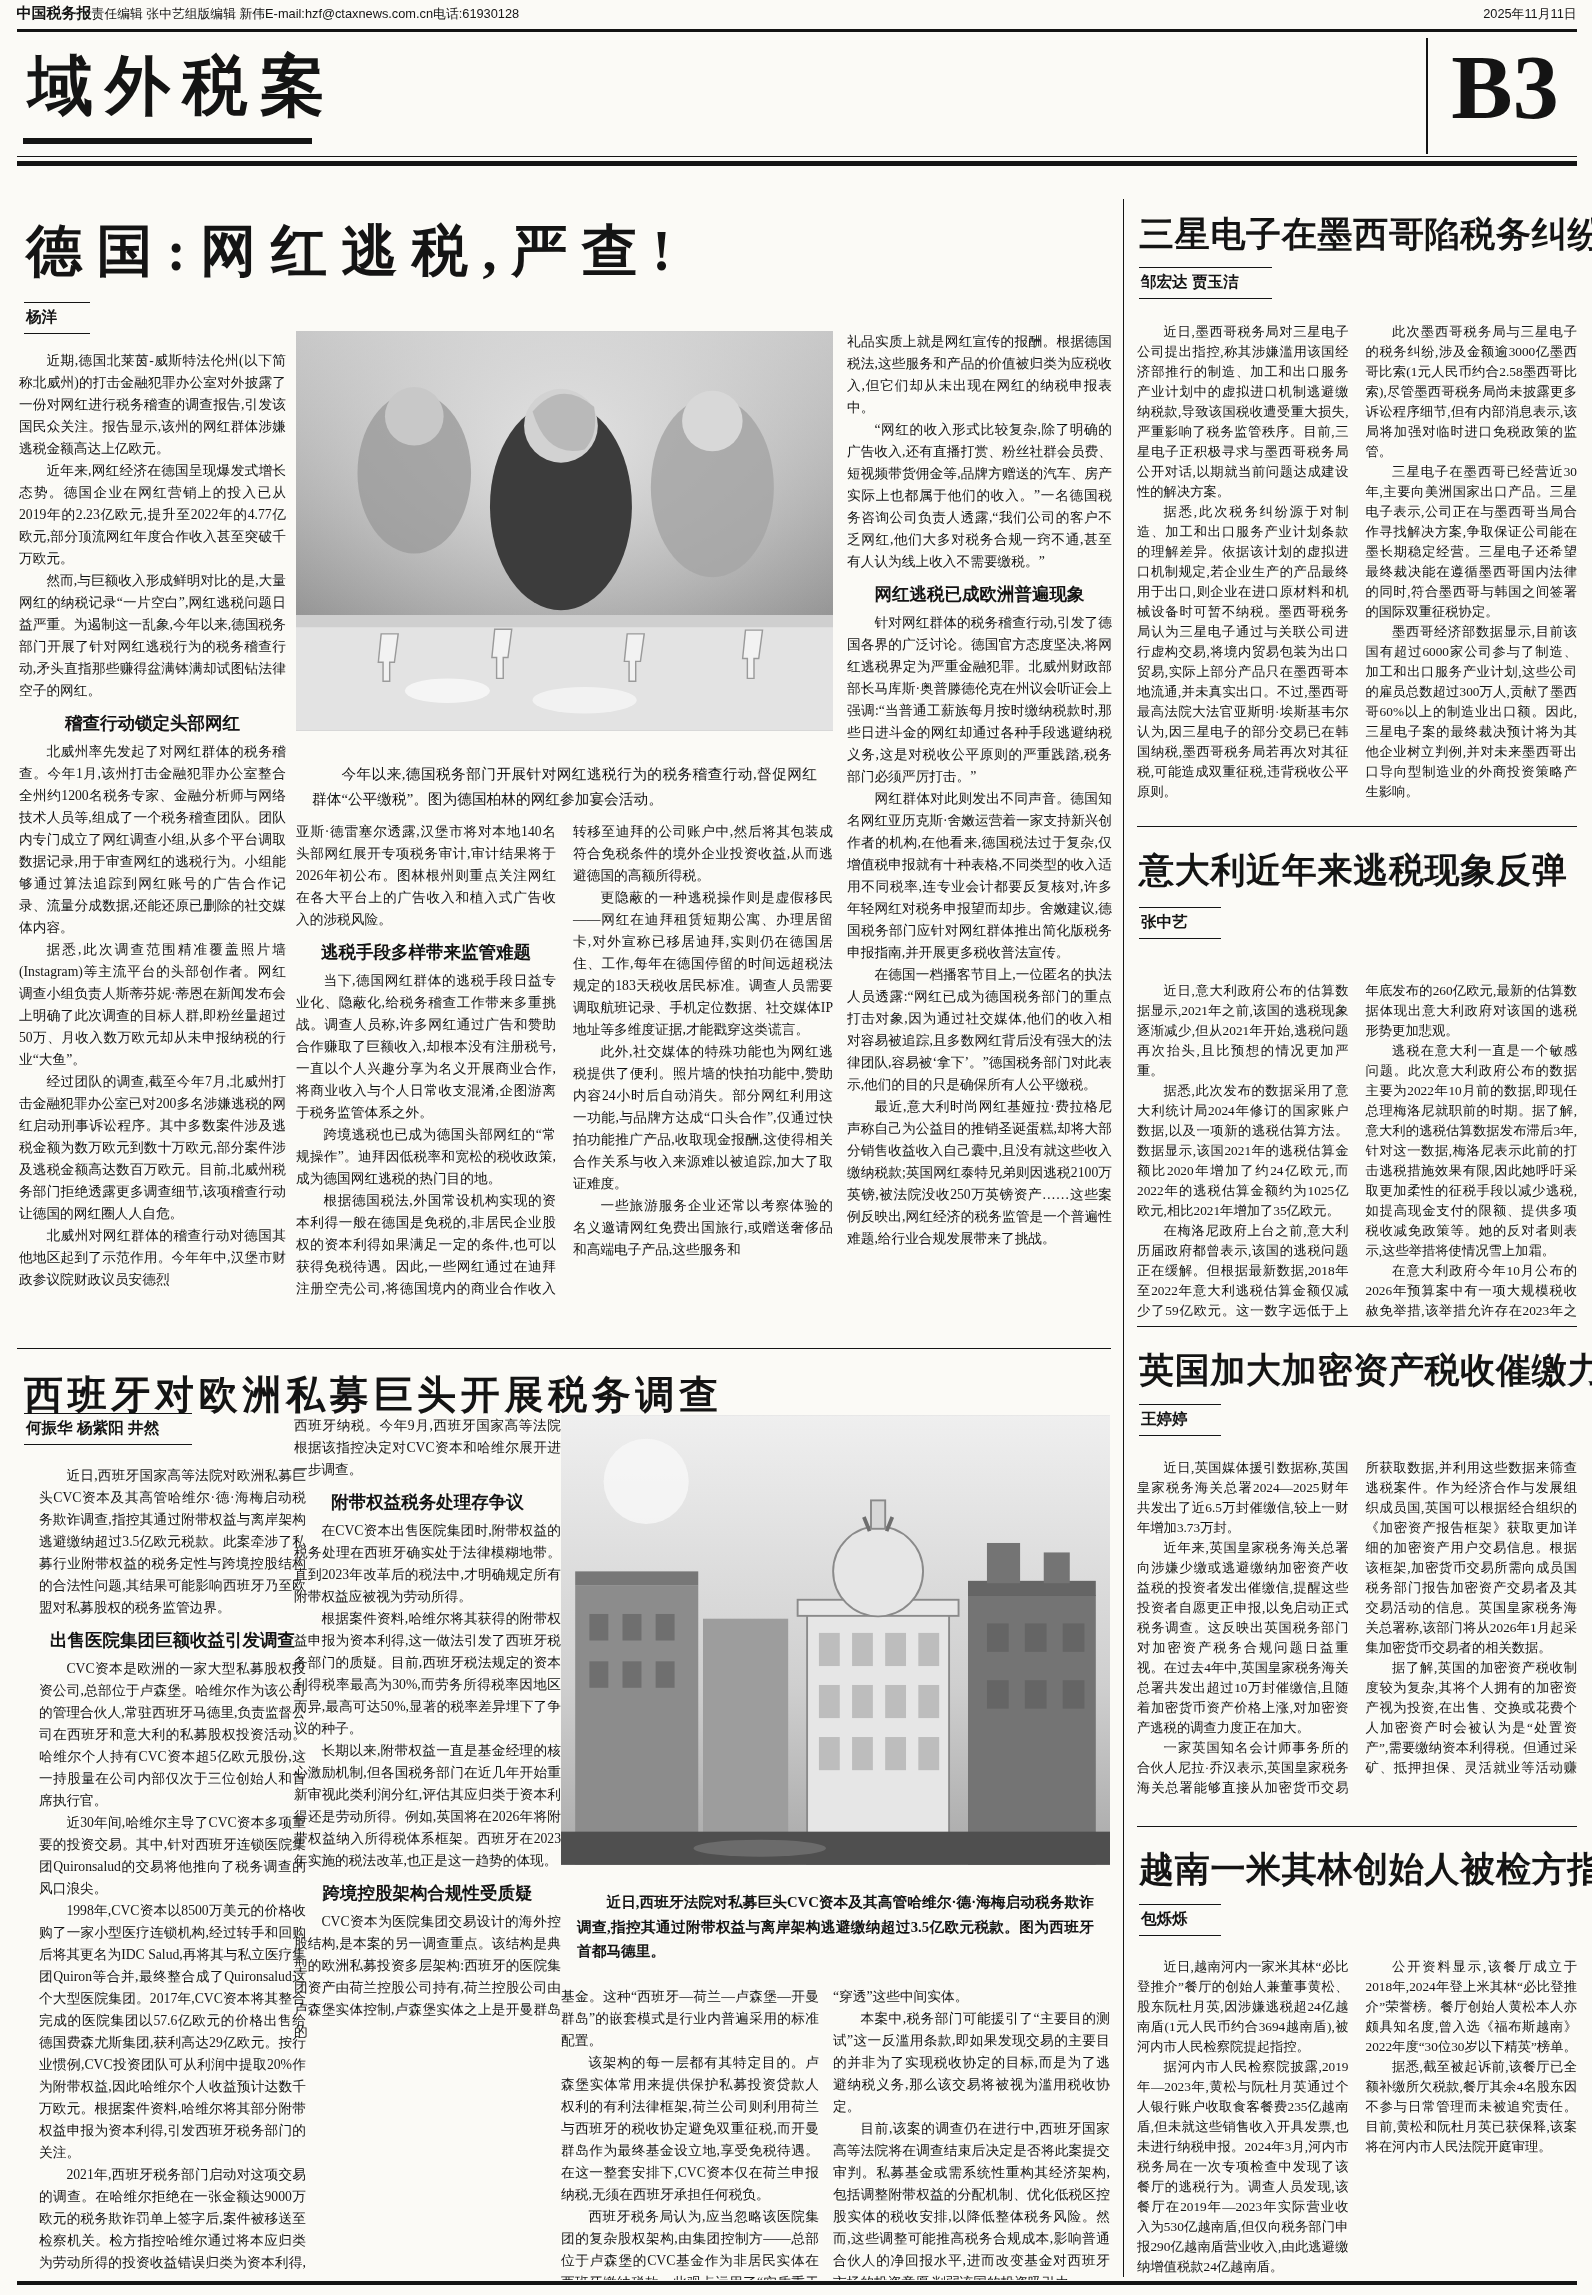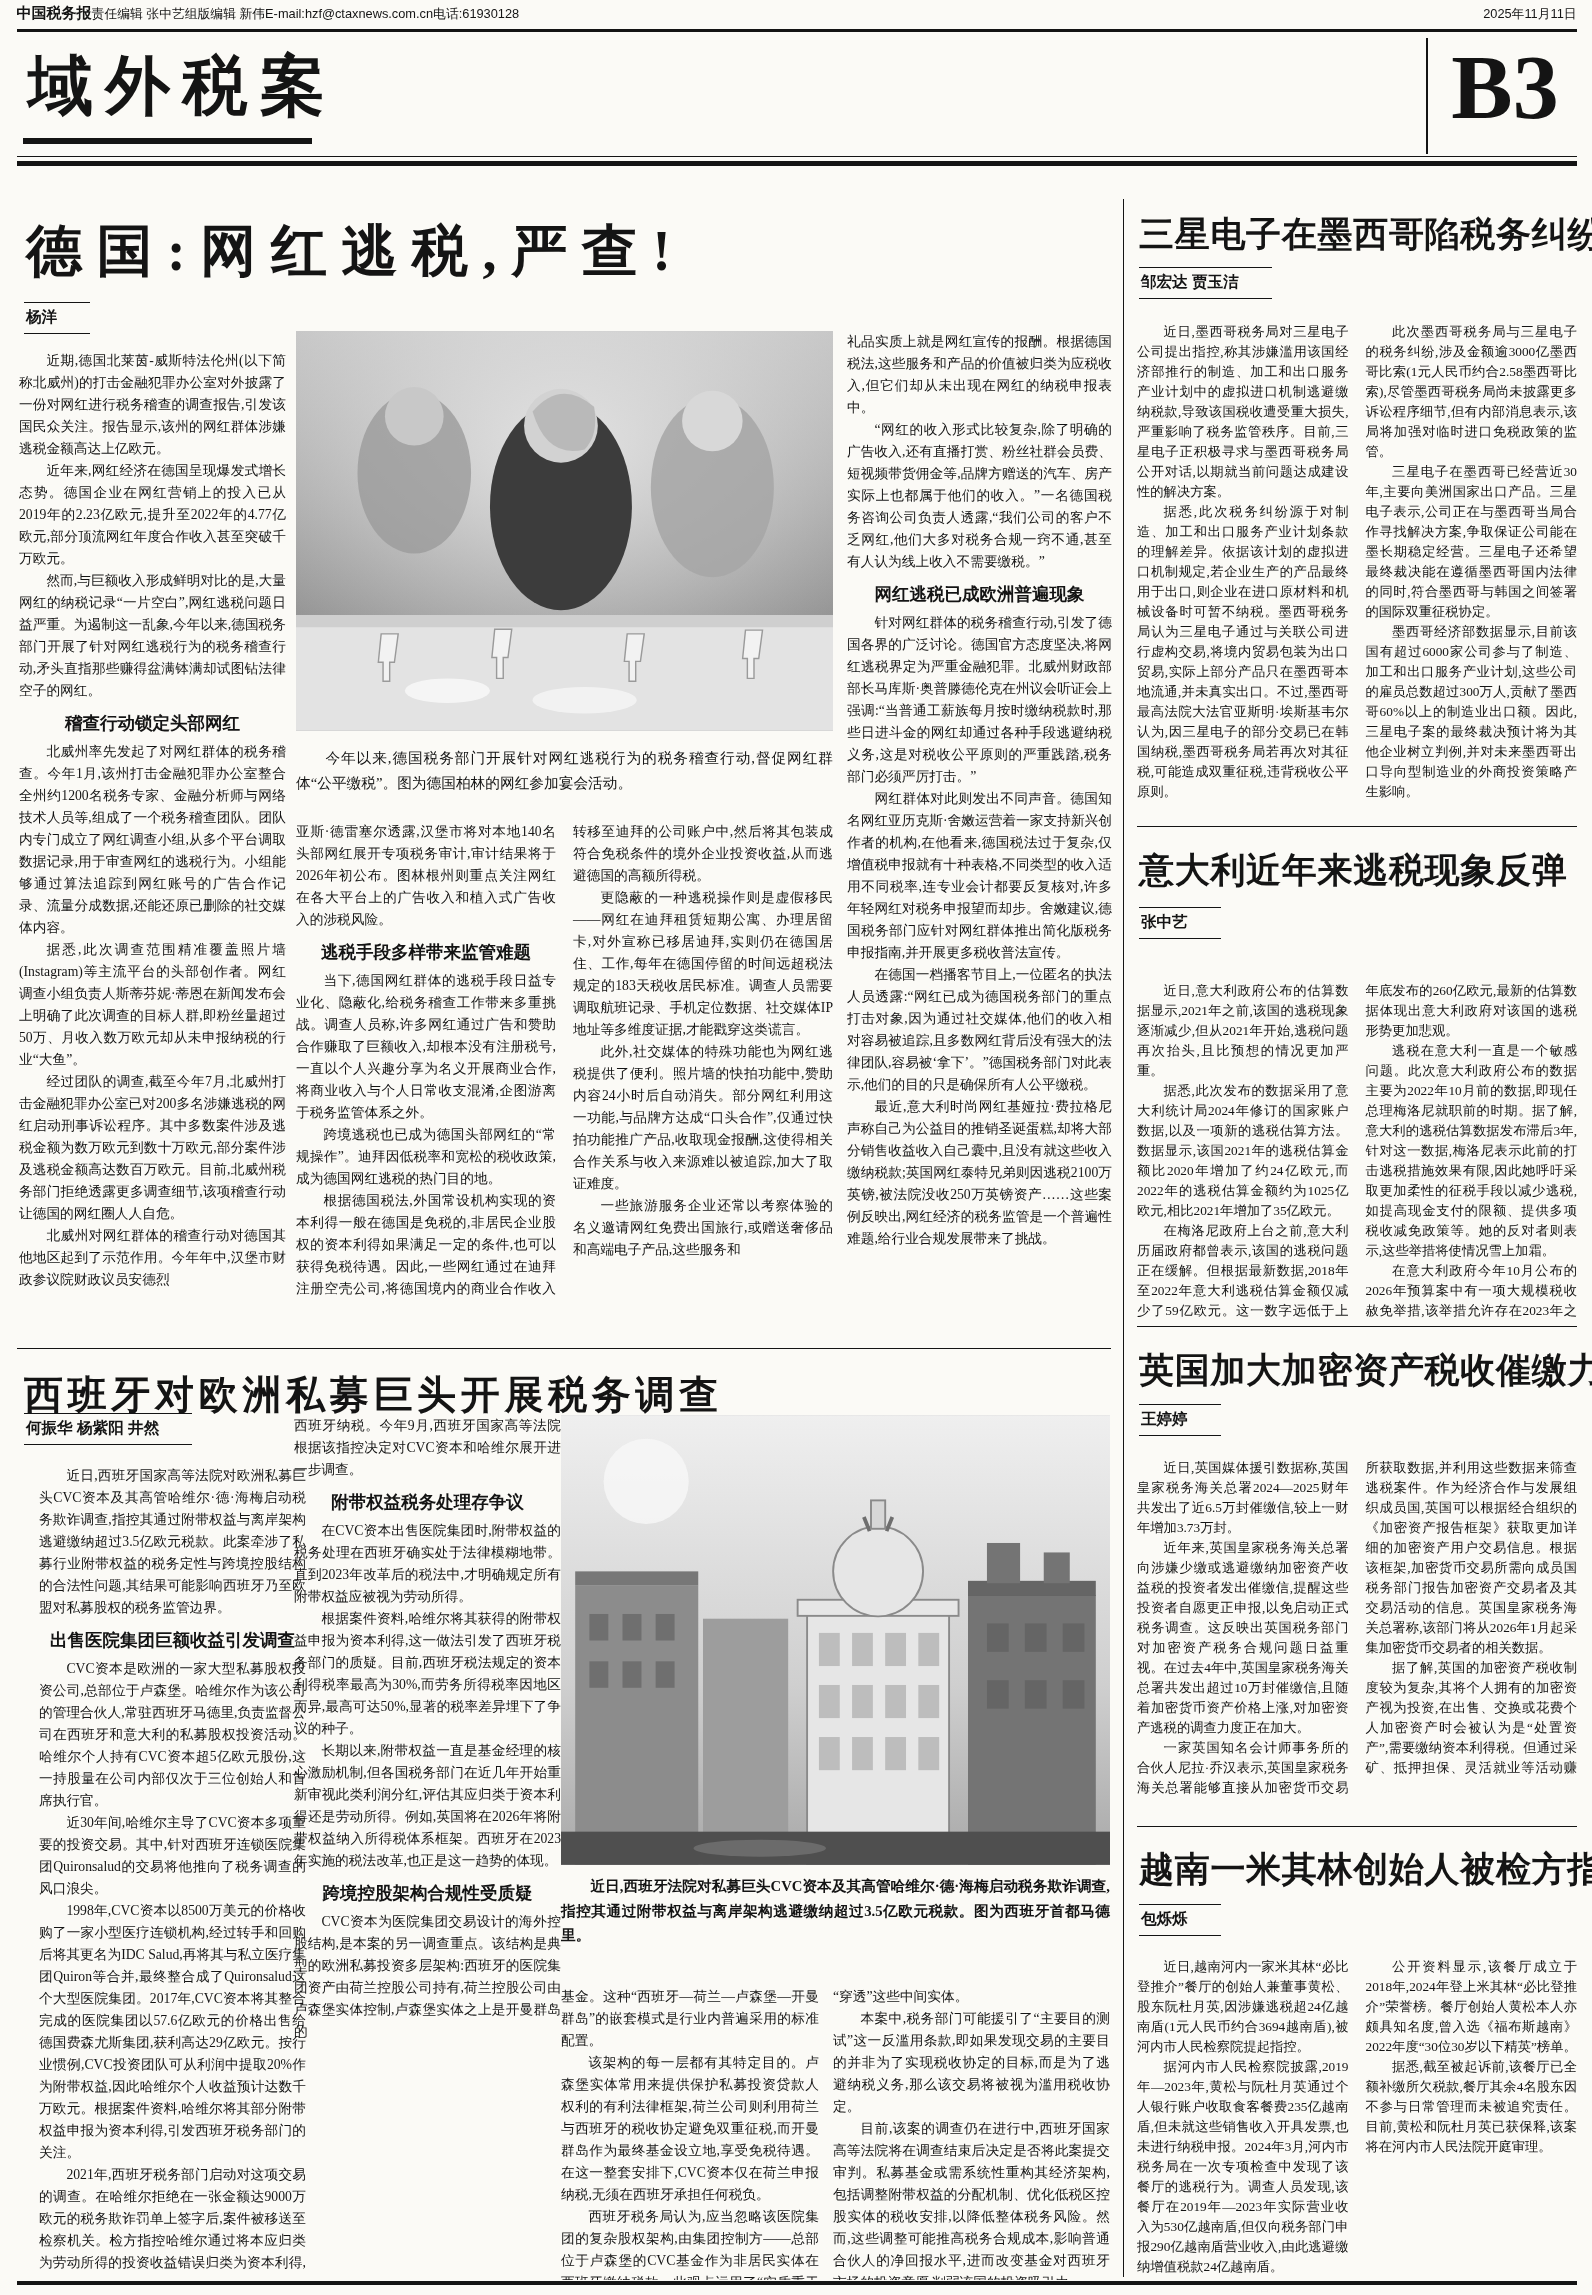--- a/index.html
+++ b/index.html
@@ -19,21 +19,21 @@
   .headline-side{font-size:35px;font-weight:bold;letter-spacing:0.02em;white-space:nowrap;}
   .byline{display:inline-block;font-family:"Liberation Sans",sans-serif;font-weight:bold;font-size:15.6px;border-top:0.9px solid #141414;border-bottom:1.4px solid #141414;padding:3.8px 33px 5.7px 1.9px;}
   .bodytext{font-size:13.7px;line-height:22px;text-align:justify;overflow:hidden;}
   .side-text{font-size:13.3px;line-height:20px;text-align:justify;overflow:hidden;}
   .bodytext p,.side-text p{margin:0;text-indent:2em;}
   p.cont{text-indent:0;}
   h3.sub{font-family:"Liberation Sans",sans-serif;font-size:17.5px;font-weight:bold;text-align:center;margin:9.5px 0 7.6px 0;text-indent:0;}
   .cols2{column-gap:17px;column-fill:auto;}
   .c2{column-count:2;}
   .caption{font-size:14.7px;line-height:24.6px;text-align:justify;}
-  .caption p{margin:0;text-indent:2em;}
+  .caption p{margin:16px;text-indent:2em;}
   .caption.bold{font-weight:bold;}
   .photo{background:#c9c9c9;overflow:hidden;}
   .photo svg{display:block;}
 </style>
 </head>
 <body>
 
 <div id="page">
 
   <div class="abs masthead" style="left:16.6px;top:3.8px;width:1560px;">

